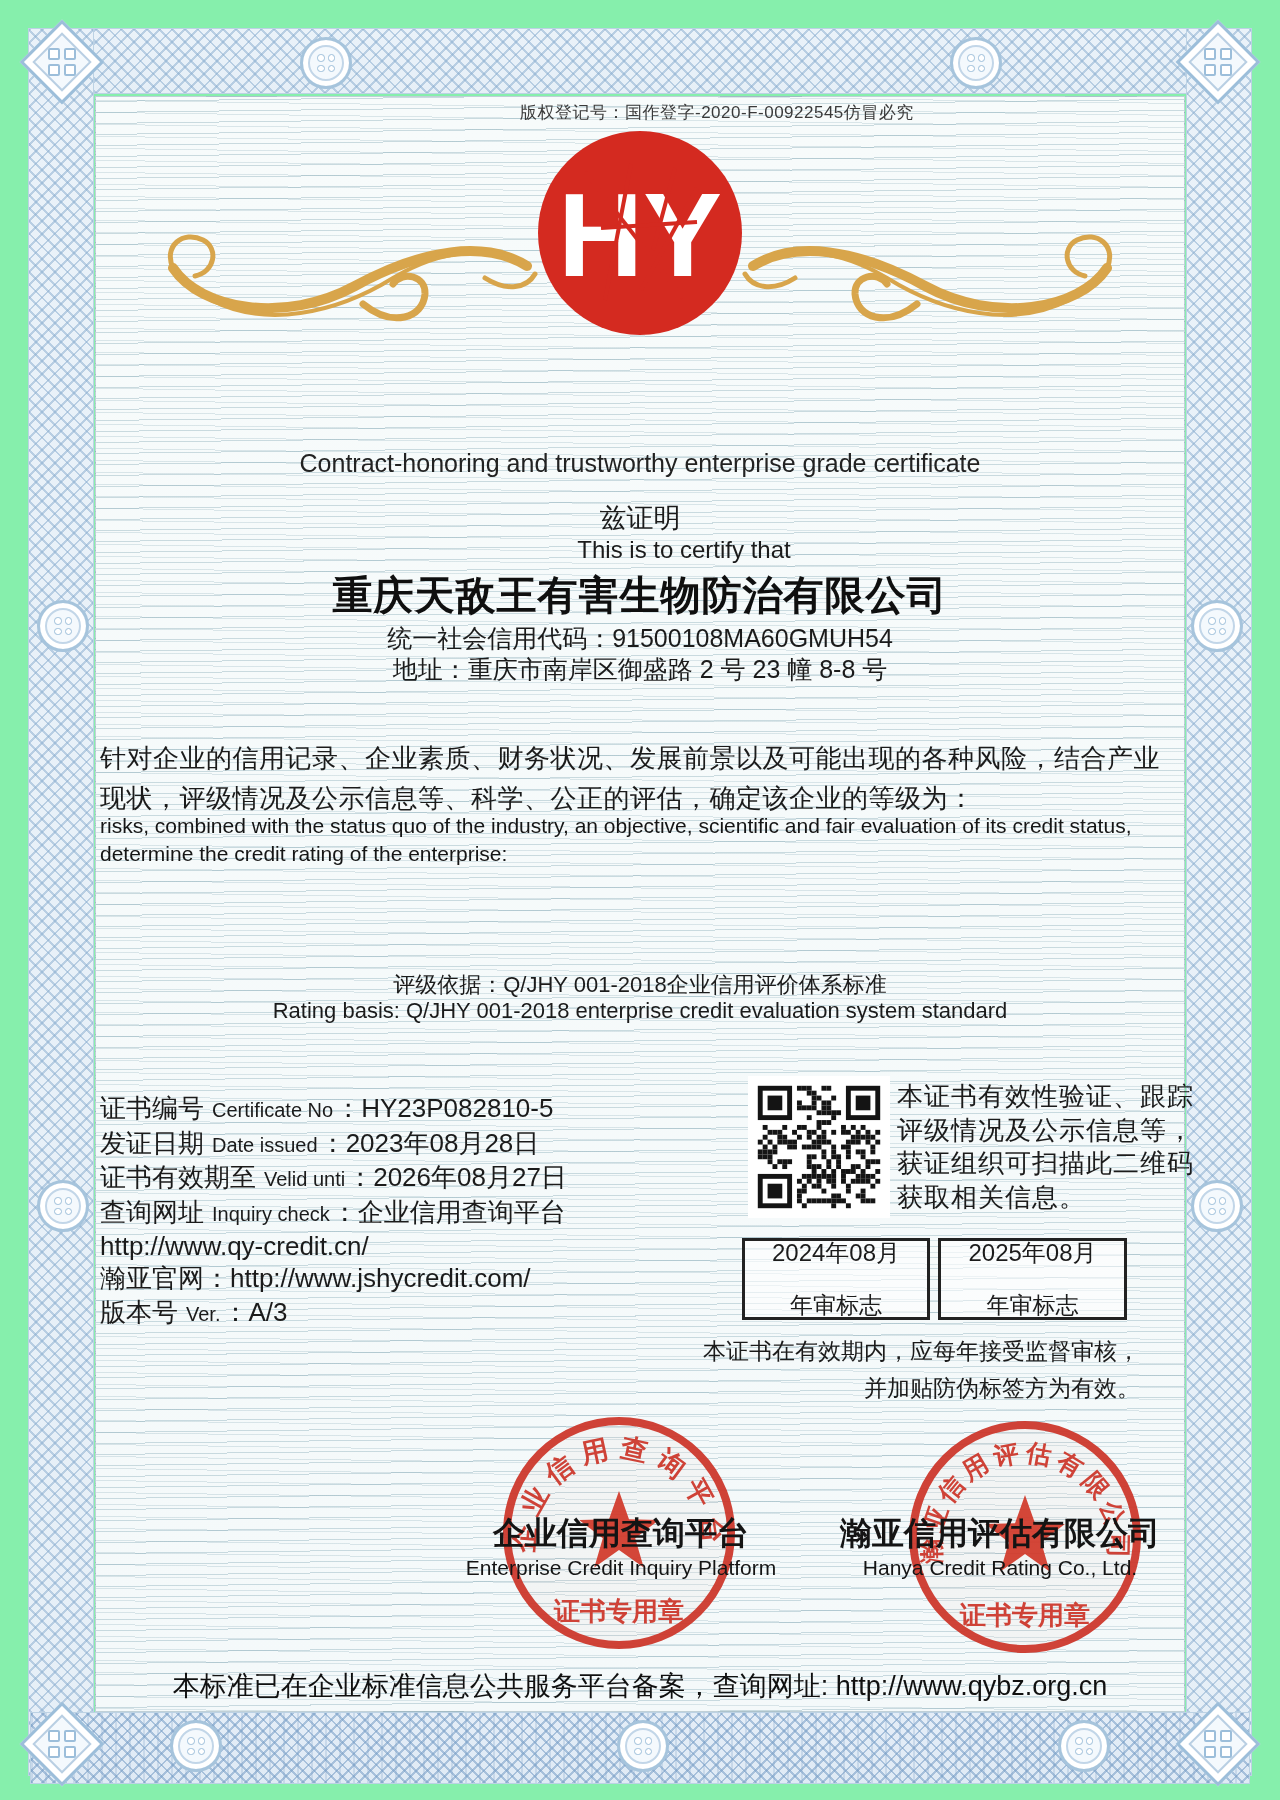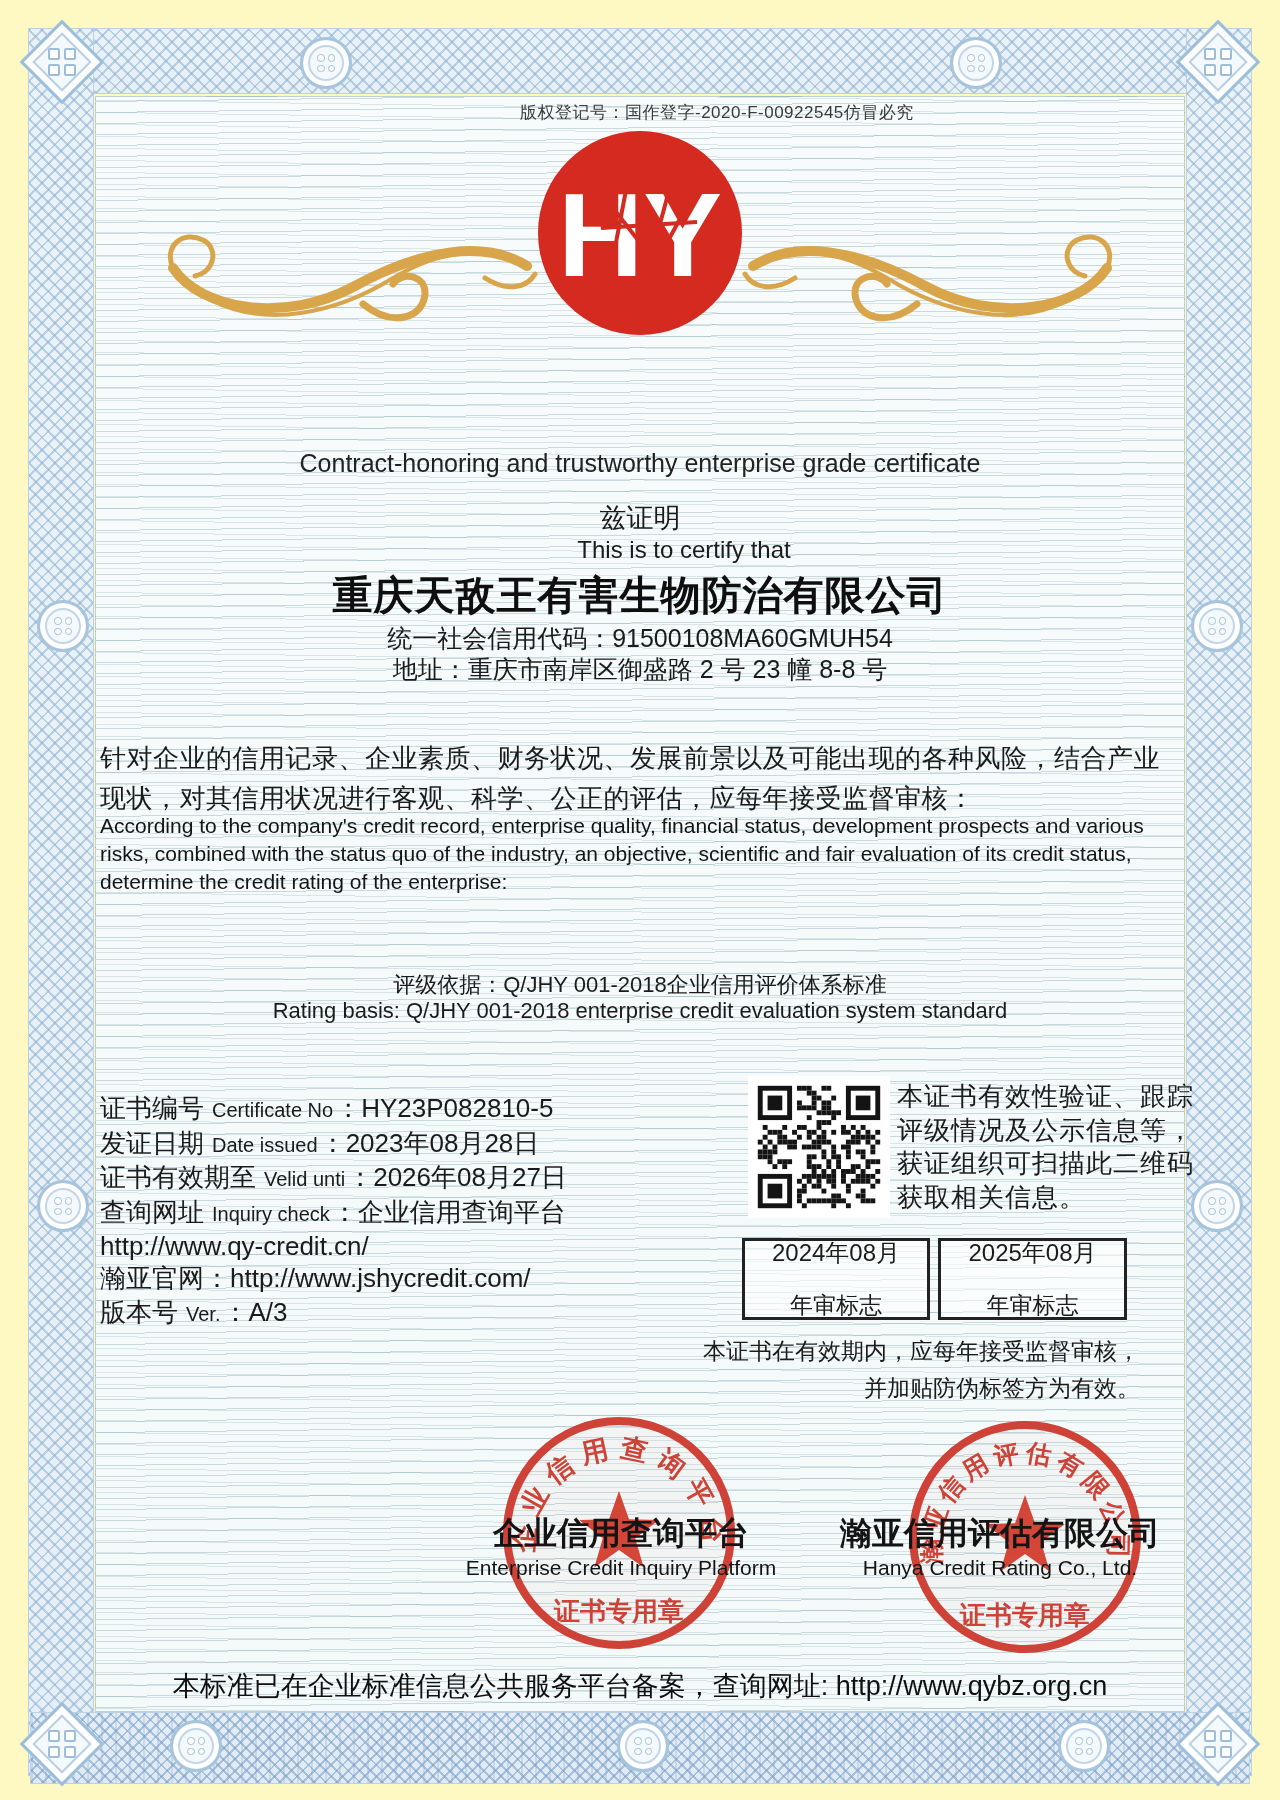--- a/index.html
+++ b/index.html
@@ -1,18 +1,18 @@
 <!DOCTYPE html>
 <html><head>
 <meta charset="utf-8">
 <style>
   html,body{margin:0;padding:0;background:#ffffff;}
   .cert{
     position:relative; width:1280px; height:1800px; margin:0 auto;
-    background:#fef9c3; overflow:hidden;
+    background:#86efac; overflow:hidden;
     font-family:"Liberation Sans","DejaVu Sans",sans-serif; color:#1b1b1b;
   }
   .abs{position:absolute;}
   
   .waves{
     left:95px; right:95px; top:96px; bottom:88px;
     background:
       repeating-linear-gradient(179.3deg, rgba(96,142,158,0) 0 4px, rgba(96,142,158,0.30) 4px 5px, rgba(96,142,158,0) 5px 11px),
       repeating-linear-gradient(180.8deg, rgba(96,142,158,0) 0 6px, rgba(96,142,158,0.20) 6px 7px, rgba(96,142,158,0) 7px 12px),
       linear-gradient(#f7fbfb,#f4f9fa);
@@ -249,24 +249,23 @@
 
   <div class="abs title-en">Contract-honoring and trustworthy enterprise grade certificate</div>
   <div class="abs certify-cn">兹证明</div>
   <div class="abs certify-en">This is to certify that</div>
   <div class="abs company">重庆天敌王有害生物防治有限公司</div>
   <div class="abs credit-code">统一社会信用代码：91500108MA60GMUH54</div>
   <div class="abs address">地址：重庆市南岸区御盛路 2 号 23 幢 8-8 号</div>
 
   <div class="abs intro-cn">
     <div>针对企业的信用记录、企业素质、财务状况、发展前景以及可能出现的各种风险，结合产业</div>
-    <div>现状，对其信用状况进行客观、科学、公正的评估，应每年接受监督审核：</div>
+    <div>现状，评级情况及公示信息等、科学、公正的评估，确定该企业的等级为：</div>
   </div>
   <div class="abs intro-en">
-    <div>According to the company's credit record, enterprise quality, financial status, development prospects and various</div>
     <div>risks, combined with the status quo of the industry, an objective, scientific and fair evaluation of its credit status,</div>
     <div>determine the credit rating of the enterprise:</div>
   </div>
 
   <div class="abs basis-cn">评级依据：Q/JHY 001-2018企业信用评价体系标准</div>
   <div class="abs basis-en">Rating basis: Q/JHY 001-2018 enterprise credit evaluation system standard</div>
 
   <div class="abs details">
     <div class="drow">
       <span class="dcn">证书编号</span><span class="den">Certificate No</span><span class="dval"><span>：</span><span>HY23P082810-5</span></span>

